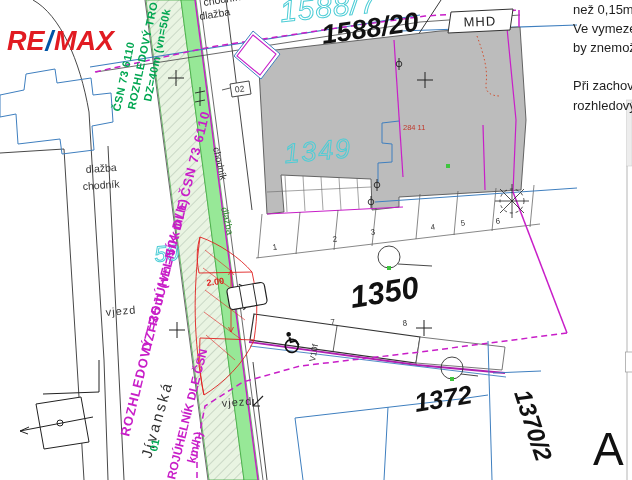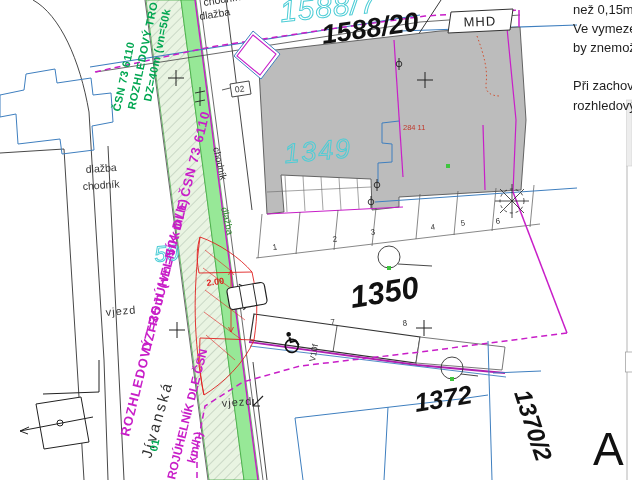--- a/index.html
+++ b/index.html
@@ -17,20 +17,23 @@
   .sightg{font-weight:700;fill:#00a651;}
   .sightm{font-weight:700;fill:#c81ec8;}
   .note{fill:#1f1f1f;font-size:13px;}
   .pnum{fill:#333;font-size:8px;}
 </style>
 </head>
 <body>
 
 <div id="stage">
 
+  <div id="remax">
+    <span class="re">RE</span><span class="slash">/</span><span class="max">MAX</span>
+  </div>
 
   <svg id="map-svg" width="632" height="480" viewBox="0 0 632 480">
     <defs>
       <pattern id="hatch" width="7" height="7" patternUnits="userSpaceOnUse" patternTransform="rotate(-45)">
         <rect width="7" height="7" fill="#e9f4e2"></rect>
         <line x1="0" y1="0" x2="7" y2="0" stroke="#9aaf9a" stroke-width="0.8"></line>
       </pattern>
     </defs>
 
     <g>

